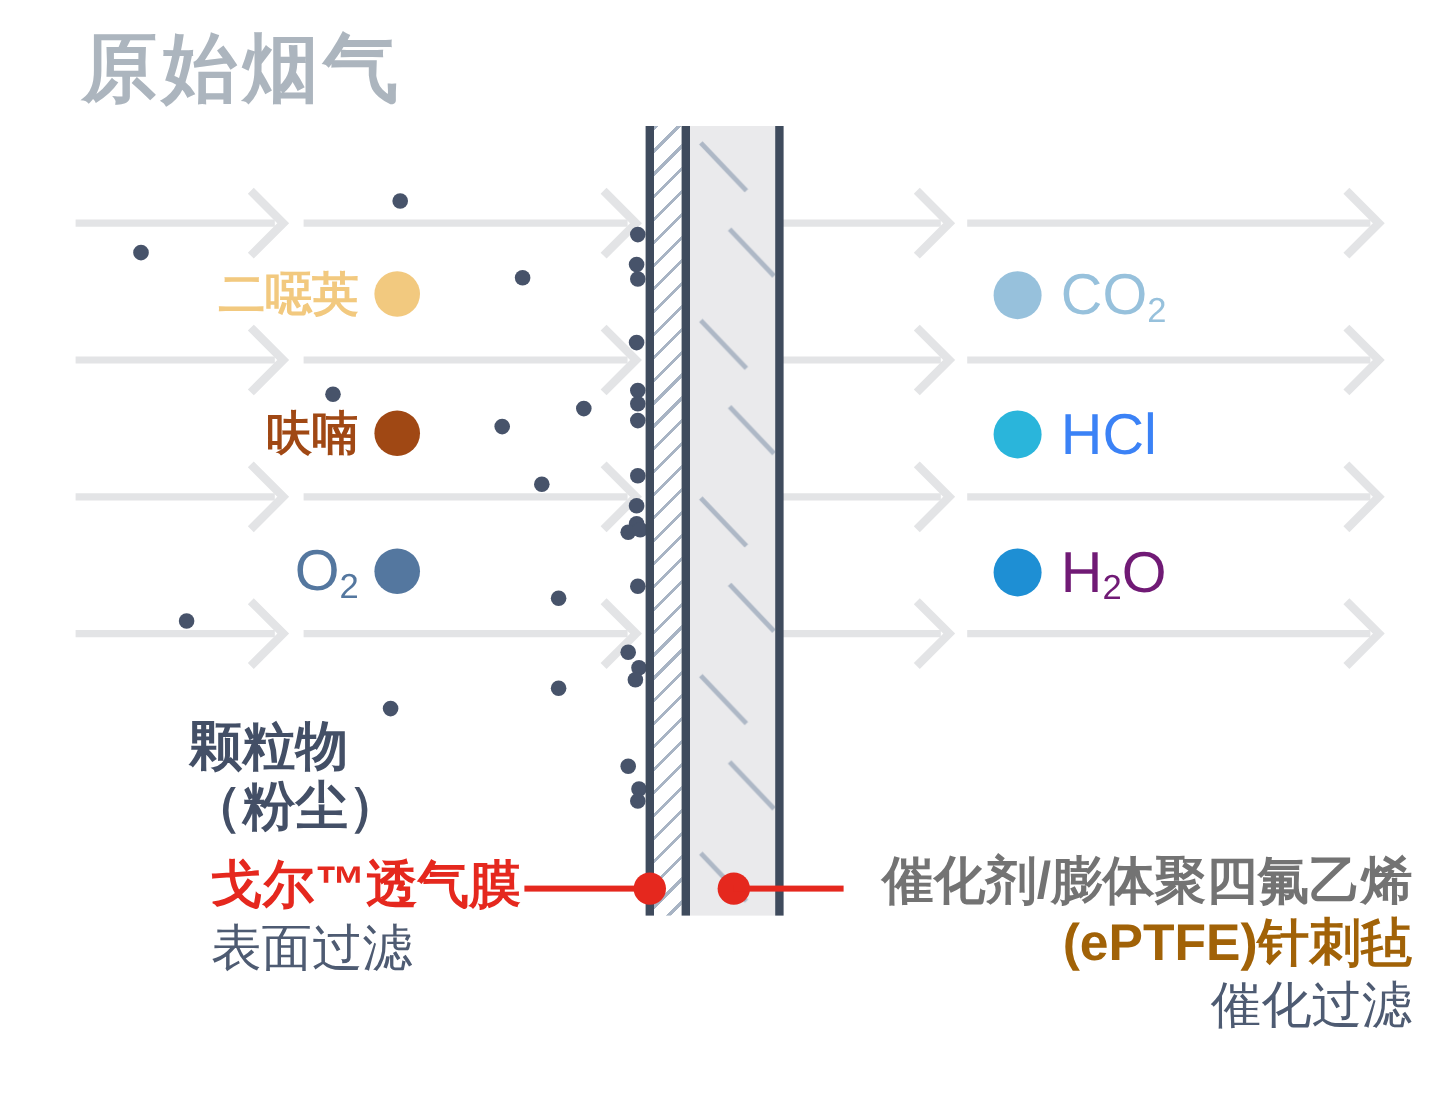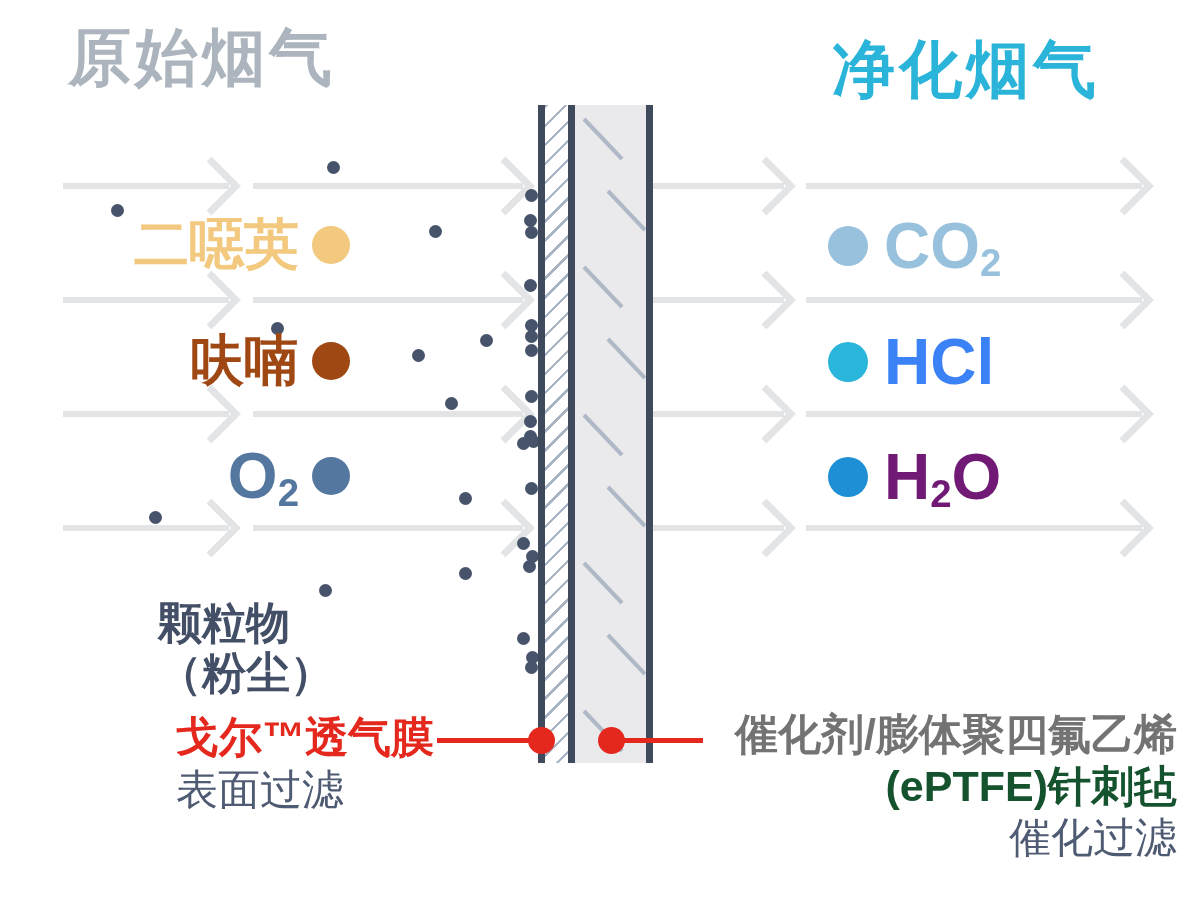--- a/index.html
+++ b/index.html
@@ -24,22 +24,22 @@
   }
   .gray-strip{position:absolute;left:575px;top:105px;width:71px;height:658px;background:#EAEAEC;}
   .gray-strip svg{display:block;}
   
   .dots-layer{position:absolute;left:0;top:0;width:1200px;height:921px;pointer-events:none;}
   .dot{position:absolute;border-radius:50%;}
   
   .mol-row{position:absolute;display:flex;align-items:center;height:52px;}
   .mol-row.left-side{left:0;width:350px;justify-content:flex-end;gap:13px;}
   .mol-row.right-side{left:828px;gap:16px;}
-  .mol-label{font-weight:700;font-size:55px;white-space:nowrap;font-family:Liberation Serif, serif;}
-  .mol-formula{font-weight:700;font-size:64px;white-space:nowrap;}
+  .mol-label{font-weight:700;font-size:39px;white-space:nowrap;font-family:Liberation Serif, serif;}
+  .mol-formula{font-weight:400;font-size:48px;white-space:nowrap;}
   .mol-formula .sub{font-size:0.6em;position:relative;top:0.22em;}
   .mol-circle{width:38px;height:38px;border-radius:50%;flex:0 0 auto;}
   .mol-circle.big{width:40px;height:40px;}
   
   .particulate{position:absolute;left:158px;top:562px;font-size:44px;font-weight:700;line-height:1.14;white-space:nowrap;}
   
   .callout-line{position:absolute;height:4.5px;top:738px;}
   .callout-dot{position:absolute;width:27px;height:27px;border-radius:50%;top:726.5px;}
   .callout-title-left{position:absolute;left:176px;top:709px;font-size:43px;font-weight:700;white-space:nowrap;}
   .callout-sub-left{position:absolute;left:176px;top:762px;font-size:42px;white-space:nowrap;}
@@ -81,21 +81,20 @@
       <polyline points="209,501 236,528 209,555" fill="none" stroke="#E3E4E6" stroke-width="7"></polyline>
       <line x1="253" y1="528" x2="523" y2="528" stroke="#E3E4E6" stroke-width="6"></line>
       <polyline points="503,501 530,528 503,555" fill="none" stroke="#E3E4E6" stroke-width="7"></polyline>
       <line x1="652" y1="528" x2="784" y2="528" stroke="#E3E4E6" stroke-width="6"></line>
       <polyline points="764,501 791,528 764,555" fill="none" stroke="#E3E4E6" stroke-width="7"></polyline>
       <line x1="806" y1="528" x2="1142" y2="528" stroke="#E3E4E6" stroke-width="6"></line>
       <polyline points="1122,501 1149,528 1122,555" fill="none" stroke="#E3E4E6" stroke-width="7"></polyline>
     </svg>
 
   <div class="title title-left" style="color: rgb(172, 181, 190);">原始烟气</div>
-  <div class="title title-right" style="color: rgb(43, 180, 218);">净化烟气</div>
 
   <div class="dots-layer">
       <div class="dot" style="left: 110.5px; top: 203.5px; width: 13px; height: 13px; background: rgb(71, 83, 106);"></div>
       <div class="dot" style="left: 326.5px; top: 160.5px; width: 13px; height: 13px; background: rgb(71, 83, 106);"></div>
       <div class="dot" style="left: 428.5px; top: 224.5px; width: 13px; height: 13px; background: rgb(71, 83, 106);"></div>
       <div class="dot" style="left: 270.5px; top: 321.5px; width: 13px; height: 13px; background: rgb(71, 83, 106);"></div>
       <div class="dot" style="left: 479.5px; top: 333.5px; width: 13px; height: 13px; background: rgb(71, 83, 106);"></div>
       <div class="dot" style="left: 411.5px; top: 348.5px; width: 13px; height: 13px; background: rgb(71, 83, 106);"></div>
       <div class="dot" style="left: 444.5px; top: 396.5px; width: 13px; height: 13px; background: rgb(71, 83, 106);"></div>
       <div class="dot" style="left: 458.5px; top: 491.5px; width: 13px; height: 13px; background: rgb(71, 83, 106);"></div>
@@ -173,17 +172,17 @@
   <div class="callout-line" style="left: 437px; width: 103px; background-color: rgb(229, 40, 30);"></div>
   <div class="callout-dot" style="left: 527.5px; background-color: rgb(229, 40, 30);"></div>
   <div class="callout-dot" style="left: 597.5px; background-color: rgb(229, 40, 30);"></div>
   <div class="callout-line" style="left: 611px; width: 92px; background-color: rgb(229, 40, 30);"></div>
 
   <div class="callout-title-left" style="color: rgb(229, 40, 30);">戈尔™透气膜</div>
   <div class="callout-sub-left" style="color: rgb(78, 91, 114);">表面过滤</div>
 
   <div class="callout-right">
     <div class="r-title" style="color: #737373;">催化剂/膨体聚四氟乙烯</div>
-    <div class="r-title" style="color: #14532d;">(ePTFE)针刺毡</div>
+    <div class="r-title" style="color: #a16207;">(ePTFE)针刺毡</div>
     <div class="r-sub" style="color: rgb(78, 91, 114);">催化过滤</div>
   </div>
 
 </div>
 
 </body></html>

